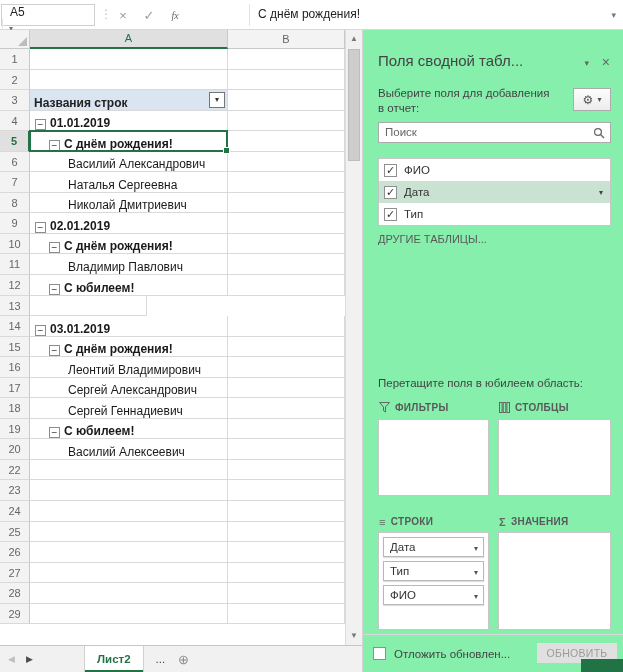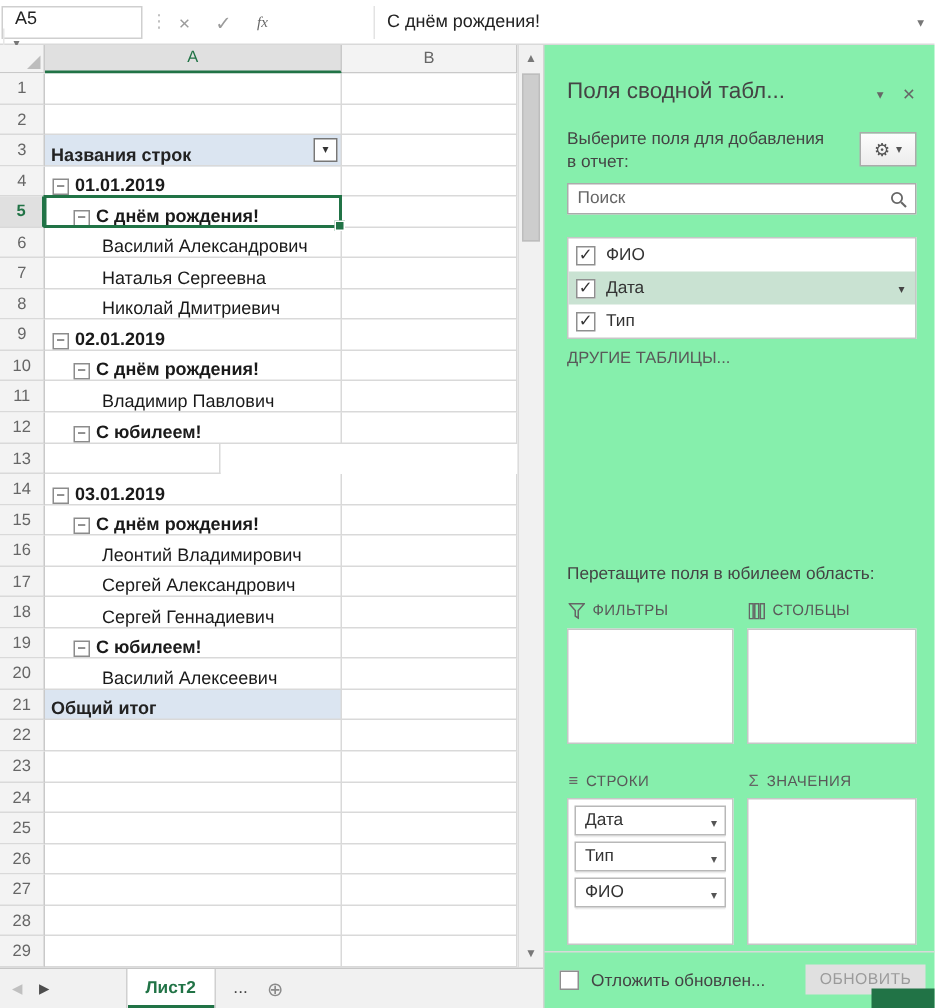--- a/index.html
+++ b/index.html
@@ -82,21 +82,21 @@
   .search-ph { position:absolute; left:6px; top:3px; color:#666; }
   .search-icon { position:absolute; right:5px; top:4px; }
   .fields { position:absolute; left:15px; top:128px; width:233px; background:#fff; border:1px solid #c6c6c6; }
   .field-row { height:22px; display:flex; align-items:center; padding-left:5px; position:relative; color:#333; }
   .field-row.hl { background:#c9e2d2; }
   .checkbox { display:inline-block; width:13px; height:13px; flex:0 0 13px; border:1px solid #8f8f8f; background:#fff; margin-right:7px; font-size:11px; line-height:11px; text-align:center; color:#333; }
   .field-dd { position:absolute; right:7px; color:#444; font-size:8px; }
   .more-tables { position:absolute; left:15px; top:203px; color:#595959; font-size:11px; }
   .drag-label { position:absolute; left:15px; top:347px; color:#444; }
 
-  .area-header { position:absolute; display:flex; align-items:flex-start; gap:5px; color:#595959; font-size:10px; letter-spacing:.3px; }
+  .area-header { position:absolute; display:flex; align-items:flex-end; gap:5px; color:#595959; font-size:10px; letter-spacing:.3px;font-weight:bold; }
   .ah-filters { left:16px; top:372px; }
   .ah-columns { left:136px; top:372px; }
   .ah-rows    { left:16px; top:486px; }
   .ah-values  { left:136px; top:486px; }
   .area-icon { color:#666; font-size:11px; line-height:10px; }
   .area-box { position:absolute; background:#fff; border:1px solid #c6c6c6; }
   .box-filters { left:15px; top:389px; width:111px; height:77px; }
   .box-columns { left:135px; top:389px; width:113px; height:77px; }
   .box-rows    { left:15px; top:502px; width:111px; height:98px; overflow:hidden; }
   .box-values  { left:135px; top:502px; width:113px; height:98px; }
@@ -270,27 +270,20 @@
       <div class="cell cell-b"></div>
     </div>
     <div class="grid-row">
       <div class="row-num">20</div>
       <div class="cell cell-a k-item lvl3">
         <span class="cell-text">Василий Алексеевич</span>
       </div>
       <div class="cell cell-b"></div>
     </div>
     <div class="grid-row">
-      <div class="row-num">21</div>
-      <div class="cell cell-a k-total">
-        <span class="cell-text">Общий итог</span>
-      </div>
-      <div class="cell cell-b"></div>
-    </div>
-    <div class="grid-row">
       <div class="row-num">22</div>
       <div class="cell cell-a">
         <span class="cell-text"></span>
       </div>
       <div class="cell cell-b"></div>
     </div>
     <div class="grid-row">
       <div class="row-num">23</div>
       <div class="cell cell-a">
         <span class="cell-text"></span>

